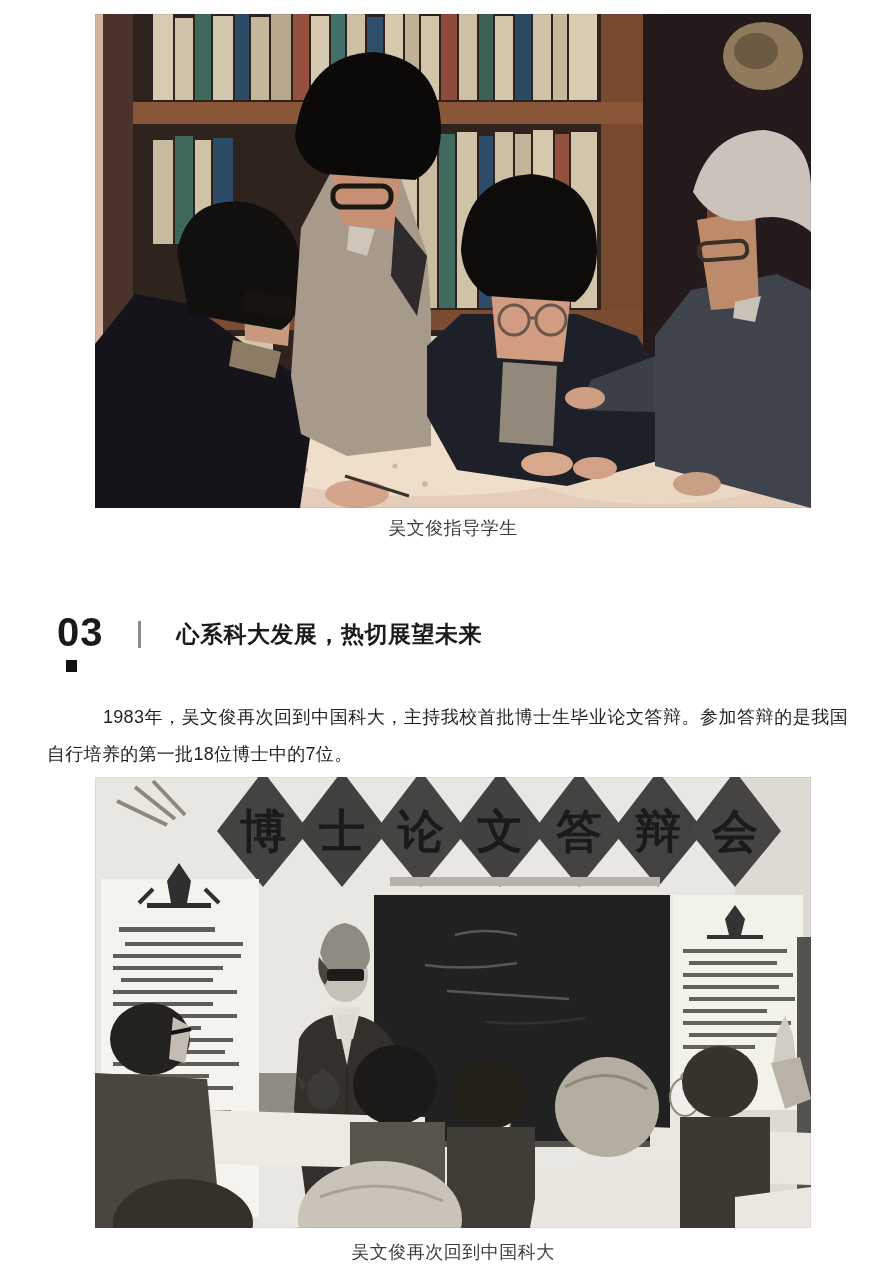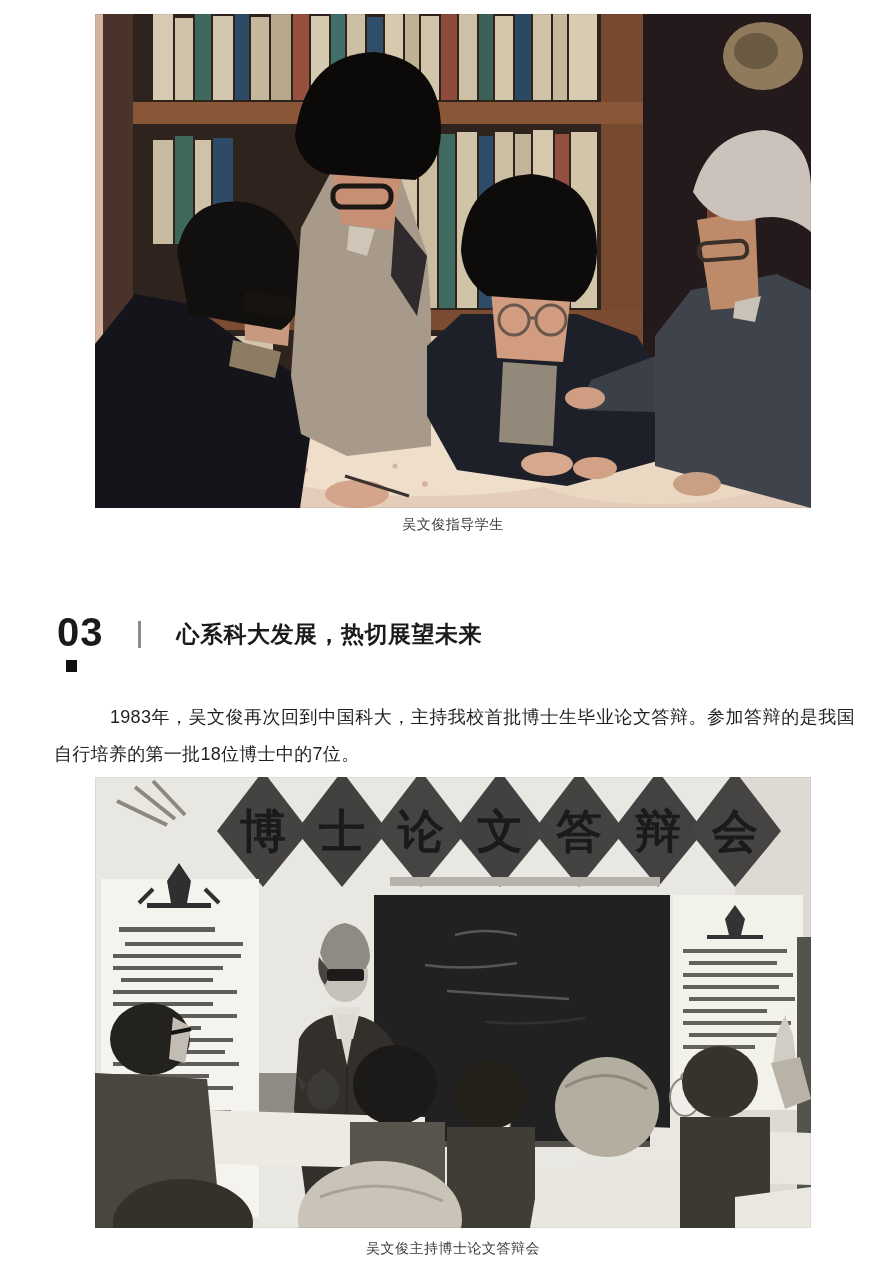--- a/index.html
+++ b/index.html
@@ -21,21 +21,21 @@
     background: #ddd;
   }
   figure.photo svg { display: block; width: 100%; height: 100%; }
   .photo1 { top: 14px;  height: 494px; }
   .photo2 { top: 777px; height: 451px; }
   .caption {
     position: absolute;
     left: 95px;
     width: 716px;
     text-align: center;
-    font-size: 14px;
+    font-size: 18px;
     color: #3d3d3d;
     letter-spacing: 0.5px;
   }
   .caption1 { top: 516px; }
   .caption2 { top: 1240px; }
   .section-heading {
     position: absolute;
     left: 57px;
     top: 612px;
     display: flex;
@@ -67,21 +67,21 @@
   .sec-bullet {
     position: absolute;
     left: 66px;
     top: 660px;
     width: 11px;
     height: 12px;
     background: #111111;
   }
   .body-para {
     position: absolute;
-    left: 54px;
+    left: 47px;
     top: 699px;
     width: 801px;
     font-size: 18px;
     line-height: 37px;
     color: #1f1f1f;
     text-indent: 56px;
     text-align: justify;
     letter-spacing: 0.3px;
   }
 </style>
@@ -363,15 +363,15 @@
         <ellipse cx="285" cy="442" rx="82" ry="58" fill="#cac4b8"></ellipse>
         <path d="M225,420 Q285,396 348,424" stroke="#a8a295" stroke-width="3" fill="none"></path>
         <ellipse cx="88" cy="446" rx="70" ry="44" fill="#34312b"></ellipse>
         <polygon points="682,256 690,238 698,258 701,284 678,286" fill="#d2cdc2"></polygon>
         <polygon points="676,286 705,280 716,322 690,332" fill="#b9b3a7"></polygon>
         <polygon points="640,420 716,410 716,451 640,451" fill="#eae8e1"></polygon>
       </g>
       <rect x="0" y="0" width="716" height="451" fill="none" stroke="#000000" stroke-opacity="0.10"></rect>
     </svg>
   </figure>
-  <figcaption class="caption caption2">吴文俊主持博士论文答辩会</figcaption>
+  <figcaption class="caption caption2">吴文俊再次回到中国科大</figcaption>
 
 </div>
 
 </body></html>

